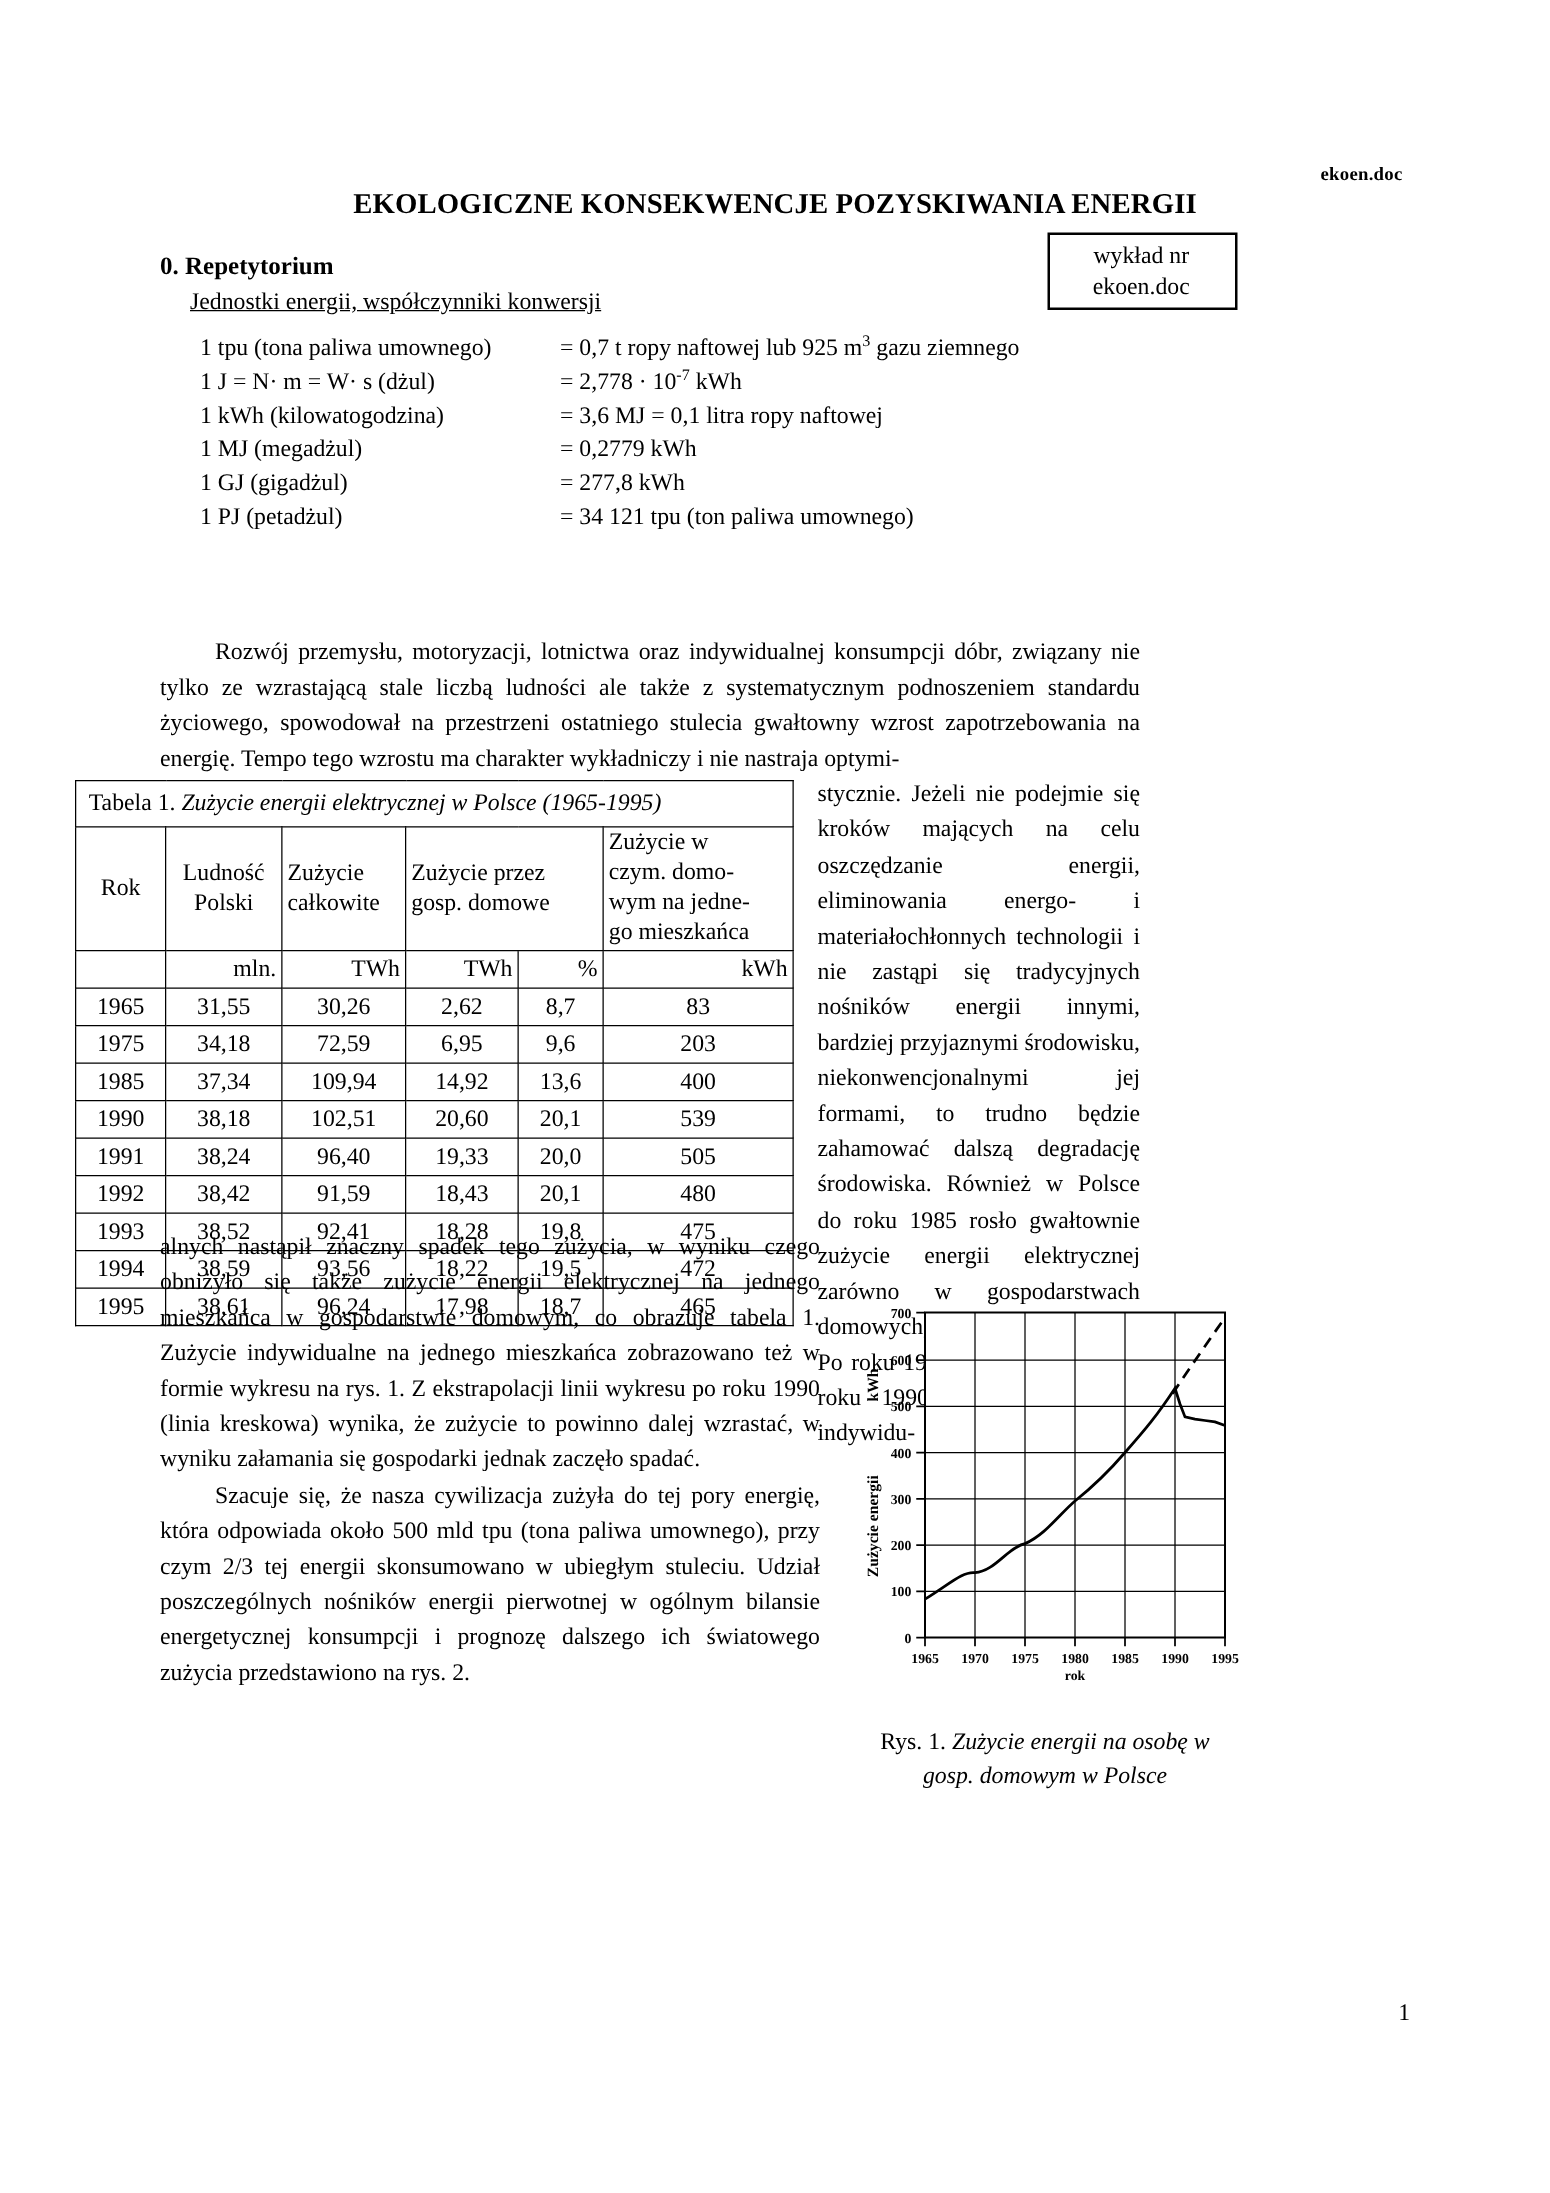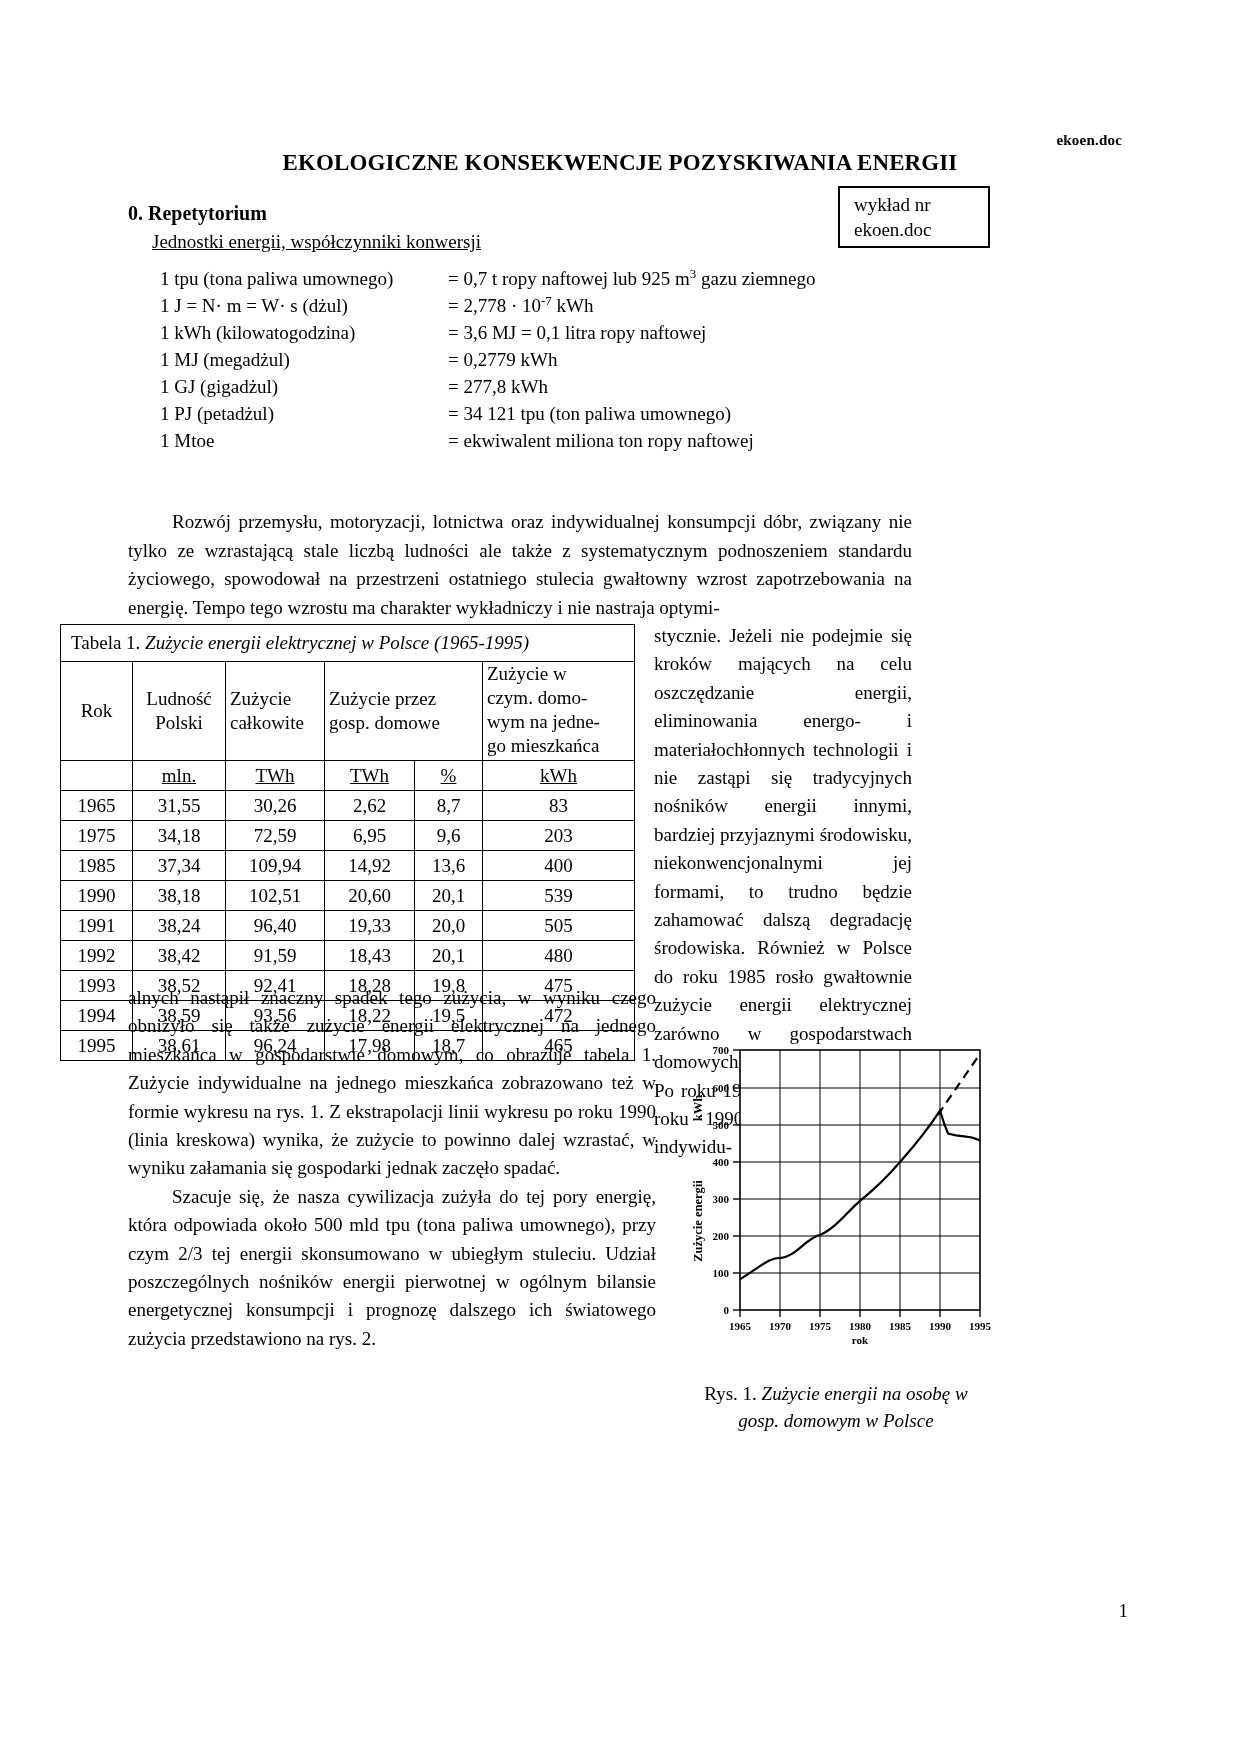--- a/index.html
+++ b/index.html
@@ -62,20 +62,21 @@
     position: absolute;
     left: 838px;
     top: 186px;
     width: 152px;
     height: 62px;
     border: 2px solid #000;
     box-sizing: border-box;
     padding: 4px 16px 0 14px;
     font-size: 19px;
     line-height: 25px;
+    text-align: center;
   }
 
   
   .units {
     position: absolute;
     left: 160px;
     top: 266px;
     font-size: 19px;
   }
   .units .u-row {
@@ -145,21 +146,21 @@
     font-size: 19px;
     padding-left: 10px !important;
   }
   .cap-cell i { font-style: italic; }
   .hdr-cell {
     height: 96px;
     vertical-align: bottom !important;
     padding-bottom: 2px !important;
   }
   .hdr-cell.mid { vertical-align: middle !important; padding-bottom: 0 !important;}
-  .unit-row td { height: 29px; text-align: center; vertical-align: middle !important; text-decoration: underline;}
+  .unit-row td { height: 29px; text-align: right; vertical-align: middle !important;}
   .data-row td { height: 29px; text-align: center; vertical-align: middle !important;}
   .data-row td.yr { text-align: center; }
   .col-rok { width: 72px; }
   .col-lud { width: 93px; }
   .col-cal { width: 99px; }
   .col-gd  { width: 90px; }
   .col-pct { width: 68px; }
   .col-kwh { width: 152px; }
   .hdr-just-line { display: block; }
 
@@ -237,24 +238,20 @@
       <span class="u-left">1 MJ (megadżul)</span>
       <span class="u-right"><span>= 0,2779 kWh</span><sup></sup><span></span></span>
     </div>
     <div class="u-row">
       <span class="u-left">1 GJ (gigadżul)</span>
       <span class="u-right"><span>= 277,8 kWh</span><sup></sup><span></span></span>
     </div>
     <div class="u-row">
       <span class="u-left">1 PJ (petadżul)</span>
       <span class="u-right"><span>= 34 121 tpu (ton paliwa umownego)</span><sup></sup><span></span></span>
-    </div>
-    <div class="u-row">
-      <span class="u-left">1 Mtoe</span>
-      <span class="u-right"><span>=  ekwiwalent miliona ton ropy naftowej</span><sup></sup><span></span></span>
     </div>
   </div>
 
   <div class="intro-par">Rozwój przemysłu, motoryzacji, lotnictwa oraz indywidualnej konsumpcji dóbr, związany nie tylko ze wzrastającą stale liczbą ludności ale także z systematycznym podnoszeniem standardu życiowego, spowodował na przestrzeni ostatniego stulecia gwałtowny wzrost zapotrzebowania na energię. Tempo tego wzrostu ma charakter wykładniczy i nie nastraja optymi-</div>
 
   <div class="right-col">stycznie. Jeżeli nie podejmie się kroków mających na celu oszczędzanie energii, eliminowania energo- i materiałochłonnych technologii i nie zastąpi się tradycyjnych nośników energii innymi, bardziej przyjaznymi środowisku, niekonwencjonalnymi jej formami, to trudno będzie zahamować dalszą degradację środowiska. Również w Polsce do roku 1985 rosło gwałtownie zużycie energii elektrycznej zarówno w gospodarstwach domowych, jak i w przemyśle. Po roku 1985 w przemyśle, a po roku 1990 w gospodarstwach indywidu-</div>
 
   <div class="tbl-wrap">
     <table class="t1">
       <colgroup>

